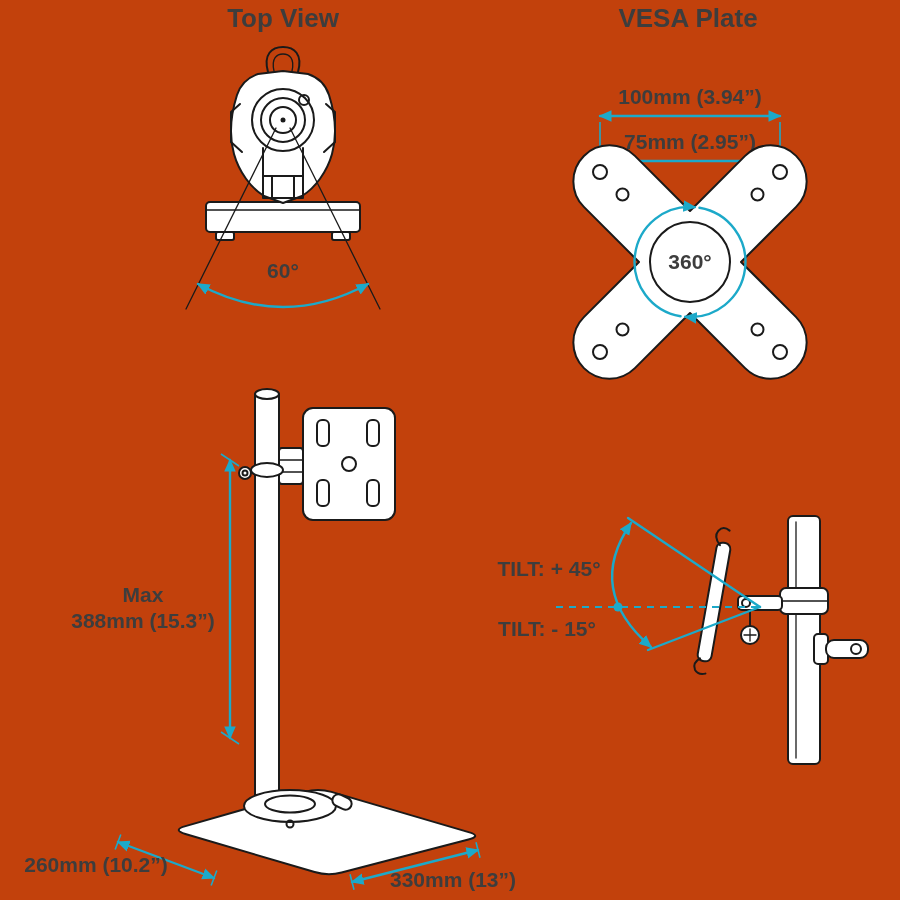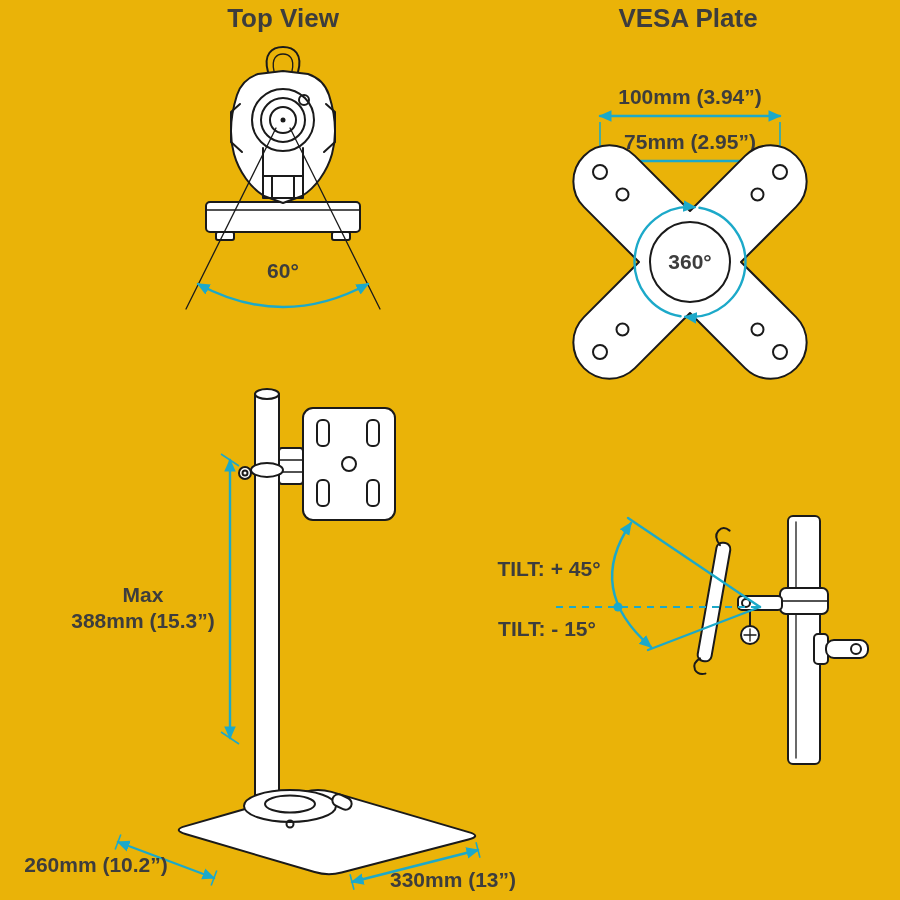--- a/index.html
+++ b/index.html
@@ -1,17 +1,17 @@
 <!DOCTYPE html>
 <html style="--accent: #1CA9C9; --ink: #1a1a1a; --label: #3d3d3d;"><head>
 <meta charset="utf-8">
 <style>
   :root { --accent:#1CA9C9; --ink:#1a1a1a; --label:#3d3d3d; }
   html,body { margin:0; padding:0; background:#ffffff; }
-  .canvas { position:relative; width:900px; height:900px; background:#eab308; overflow:hidden; }
+  .canvas { position:relative; width:900px; height:900px; background:#c2410c; overflow:hidden; }
   svg { display:block; }
   text { font-family:"Liberation Sans", sans-serif; fill:var(--label); }
   .title { font-size:26px; font-weight:600; }
   .dim { font-size:21px; font-weight:600; }
   .ink   { stroke:var(--ink); stroke-width:2; fill:none; stroke-linecap:round; stroke-linejoin:round; }
   .ink-f { stroke:var(--ink); stroke-width:2; fill:#ffffff; stroke-linejoin:round; }
   .thin  { stroke-width:1.3; }
   .teal      { stroke:var(--accent); stroke-width:2.4; fill:none; stroke-linecap:round; }
   .teal-thin { stroke:var(--accent); stroke-width:1.6; fill:none; }
   .teal-dash { stroke:var(--accent); stroke-width:2.2; fill:none; stroke-dasharray:7 6; }

